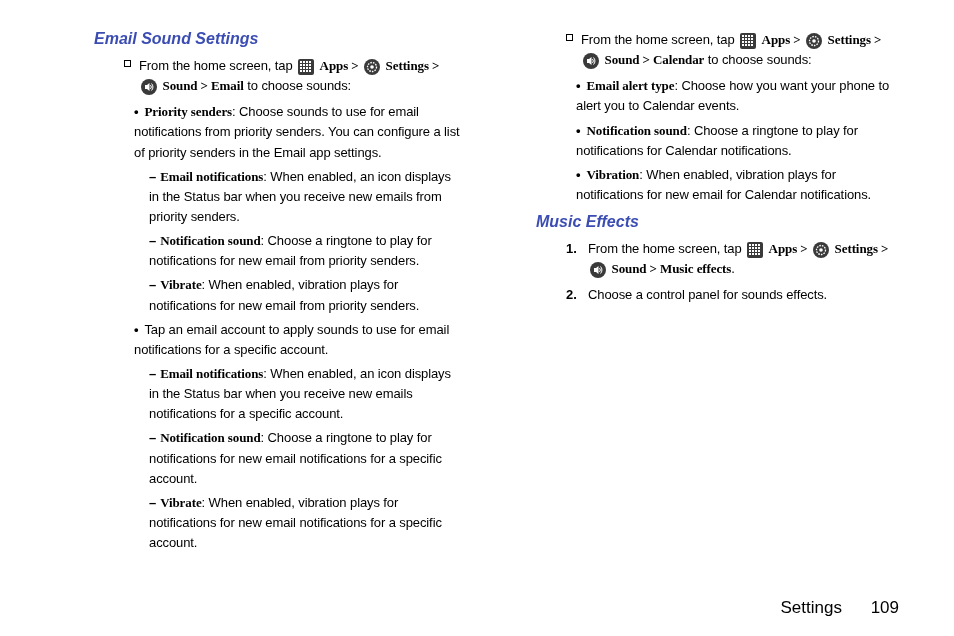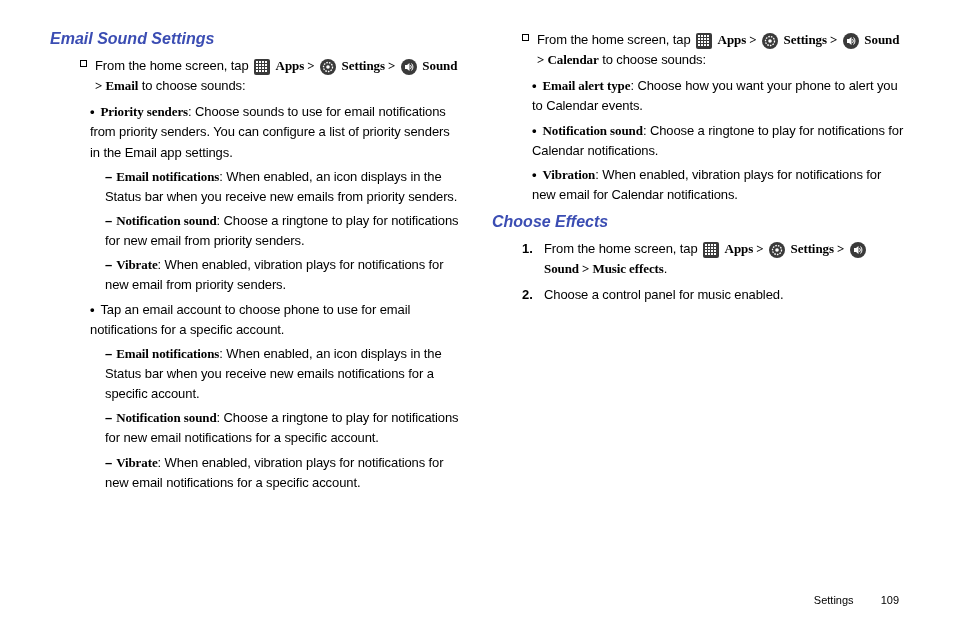--- a/index.html
+++ b/index.html
@@ -13,20 +13,21 @@
       position: relative;
       background: #fff;
     }
     .columns {
       display: flex;
       gap: 30px;
     }
     .col {
       flex: 1;
       min-width: 0;
+      margin-left: 44px;
     }
     .heading {
       font-weight: bold;
       font-style: italic;
       color: #3b4db3;
       font-size: 16px;
       margin-bottom: 8px;
     }
     .body-text {
       line-height: 1.55;
@@ -55,23 +56,23 @@
     .ol-item { display: flex; padding-left: 30px; margin-bottom: 6px; line-height: 1.55; }
     .ol-num { font-weight: bold; min-width: 22px; flex-shrink: 0; }
     .icon {
       display: inline-block;
       vertical-align: middle;
       margin: 0 2px;
     }
     svg { display: block; }
     .footer {
       position: absolute;
-      bottom: 30px;
+      bottom: 18px;
       right: 55px;
-      font-size: 11px;
+      font-size: 17px;
     }
     .footer-page { margin-left: 24px; }
     .narrow { letter-spacing: -0.1px; }
   </style>
 </head>
 <body>
 
 <div class="columns">
 
   <div class="col">
@@ -124,21 +125,21 @@
         <span class="bold">Sound &gt; Email</span>
         <span> to choose sounds:</span>
       </div>
     </div>
 
     <div class="sub1 dot body-text narrow"><span class="bold">Priority senders</span><span>: Choose sounds to use for email notifications from priority senders. You can configure a list of priority senders in the Email app settings.</span></div>
     <div class="sub2 dash body-text narrow"><span class="bold">Email notifications</span><span>: When enabled, an icon displays in the Status bar when you receive new emails from priority senders.</span></div>
     <div class="sub2 dash body-text narrow"><span class="bold">Notification sound</span><span>: Choose a ringtone to play for notifications for new email from priority senders.</span></div>
     <div class="sub2 dash body-text narrow"><span class="bold">Vibrate</span><span>: When enabled, vibration plays for notifications for new email from priority senders.</span></div>
 
-    <div class="sub1 dot body-text narrow"><span>Tap an email account to choose phone to use for email notifications for a specific account.</span></div>
+    <div class="sub1 dot body-text narrow"><span>Tap an email account to apply sounds to use for email notifications for a specific account.</span></div>
     <div class="sub2 dash body-text narrow"><span class="bold">Email notifications</span><span>: When enabled, an icon displays in the Status bar when you receive new emails notifications for a specific account.</span></div>
     <div class="sub2 dash body-text narrow"><span class="bold">Notification sound</span><span>: Choose a ringtone to play for notifications for new email notifications for a specific account.</span></div>
     <div class="sub2 dash body-text narrow"><span class="bold">Vibrate</span><span>: When enabled, vibration plays for notifications for new email notifications for a specific account.</span></div>
   </div>
 
   <div class="col">
 
     <div class="row bullet-item body-text narrow">
       <span class="square-bullet"></span>
       <div>
@@ -185,21 +186,21 @@
         </span>
         <span class="bold">Sound &gt; Calendar</span>
         <span> to choose sounds:</span>
       </div>
     </div>
 
     <div class="sub1 dot body-text narrow"><span class="bold">Email alert type</span><span>: Choose how you want your phone to alert you to Calendar events.</span></div>
     <div class="sub1 dot body-text narrow"><span class="bold">Notification sound</span><span>: Choose a ringtone to play for notifications for Calendar notifications.</span></div>
     <div class="sub1 dot body-text narrow"><span class="bold">Vibration</span><span>: When enabled, vibration plays for notifications for new email for Calendar notifications.</span></div>
 
-    <div class="heading" style="margin-top:8px">Choose Effects</div>
+    <div class="heading" style="margin-top:8px">Music Effects</div>
 
     <div class="ol-item narrow">
       <span class="ol-num">1.</span>
       <div>
         <span>From the home screen, tap </span>
         <span class="icon">
           <svg width="16" height="16" viewBox="0 0 16 16">
               <rect x="0" y="0" width="16" height="16" rx="2" fill="#3a3a3a"></rect>
               <g fill="#fff">
                 <rect x="2" y="2" width="2" height="2"></rect>
@@ -236,21 +237,21 @@
               <path d="M4 6h2l2.5-2v8L6 10H4z" fill="#fff"></path>
               <path d="M9.5 6a3 3 0 0 1 0 4" fill="none" stroke="#fff" stroke-width="1"></path>
               <path d="M10.5 4.5a5 5 0 0 1 0 7" fill="none" stroke="#fff" stroke-width="1"></path>
             </svg>
         </span>
         <span class="bold">Sound &gt; Music effects</span><span>.</span>
       </div>
     </div>
     <div class="ol-item narrow">
       <span class="ol-num">2.</span>
-      <div><span>Choose a control panel for music enabled.</span></div>
+      <div><span>Choose a control panel for sounds effects.</span></div>
     </div>
   </div>
 </div>
 
 <div class="footer">
   <span>Settings</span>
   <span class="footer-page">109</span>
 </div>
 
 </body></html>

